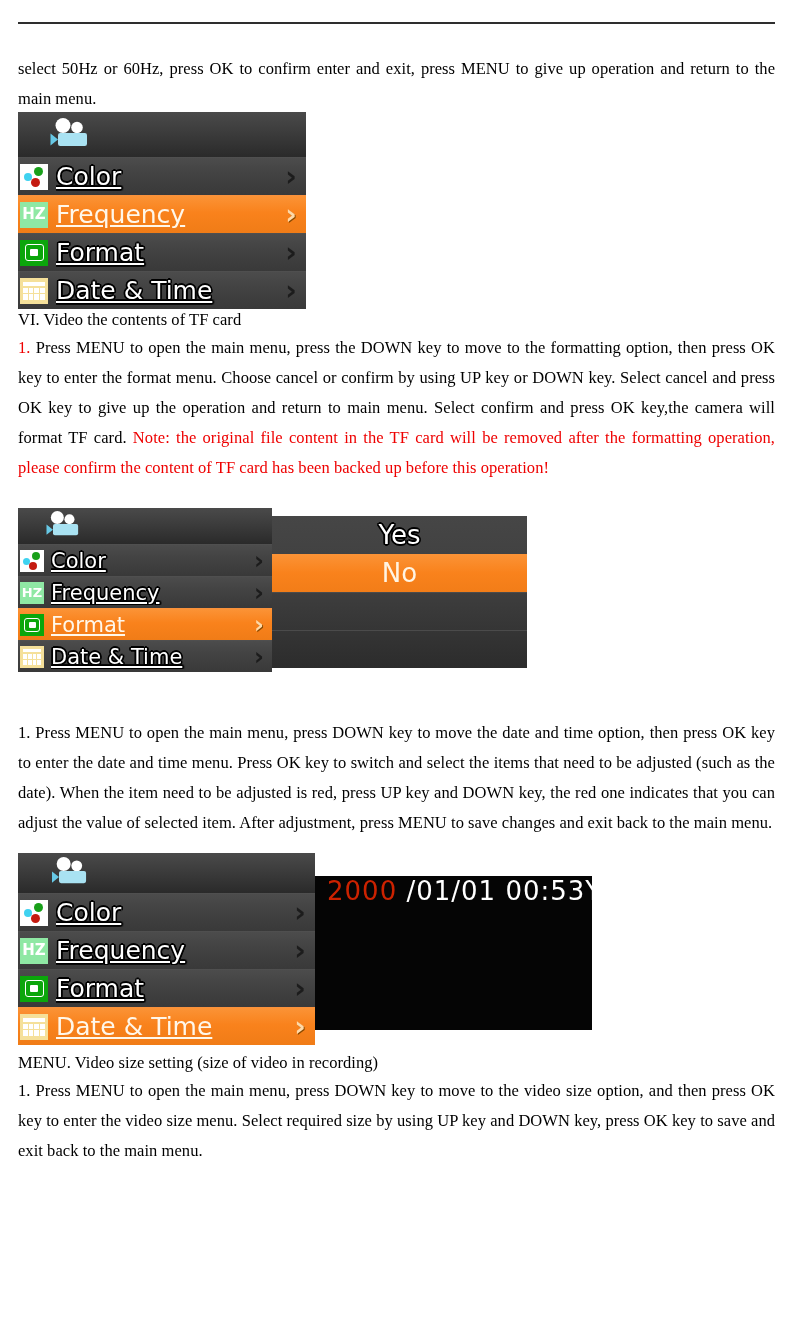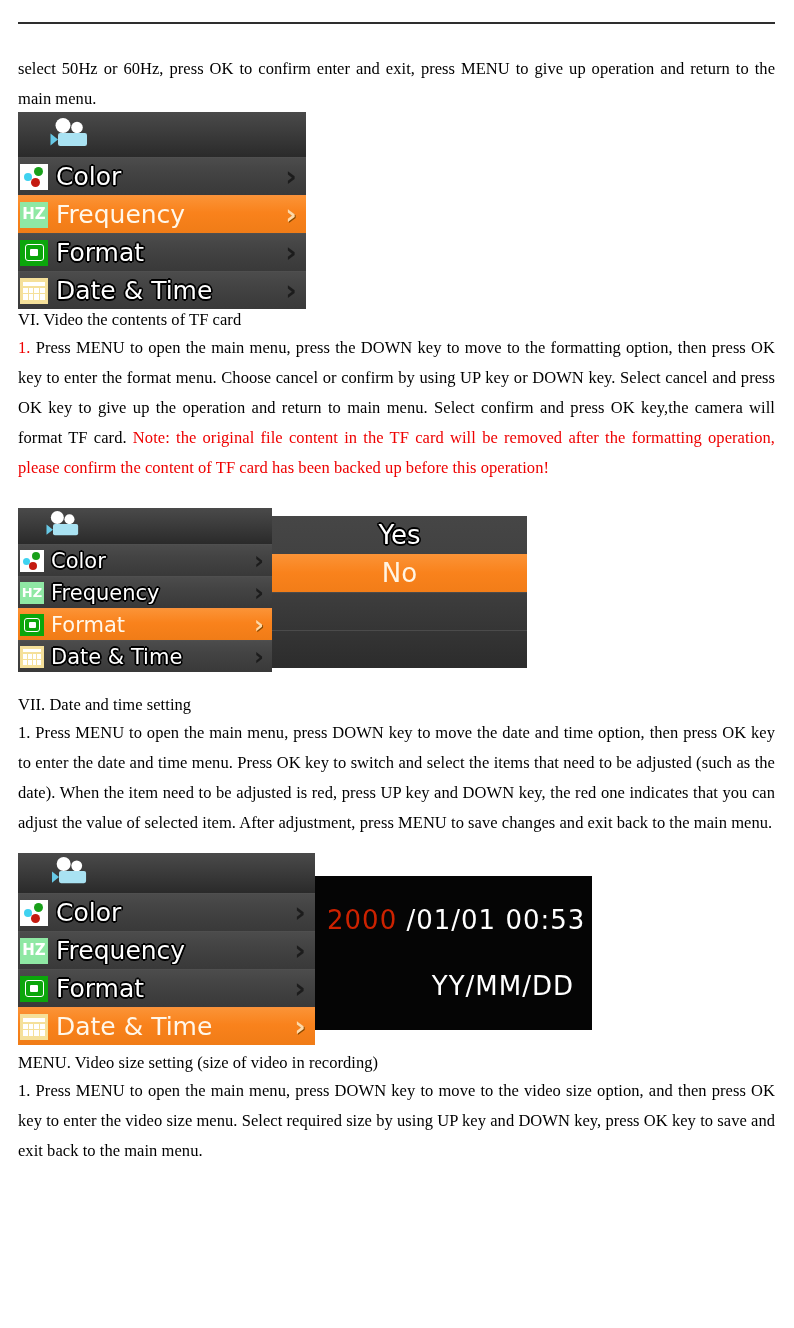--- a/index.html
+++ b/index.html
@@ -95,20 +95,21 @@
   .row-label {
     flex: 1 1 auto;
     color: #ffffff;
     text-shadow:
       -1.4px -1.4px 0 #000, 1.4px -1.4px 0 #000,
       -1.4px 1.4px 0 #000, 1.4px 1.4px 0 #000,
        0 -1.6px 0 #000, 0 1.6px 0 #000,
       -1.6px 0 0 #000, 1.6px 0 0 #000;
     white-space: nowrap;
     overflow: hidden;
+    text-decoration: underline;
   }
   .osd-row.sel .row-label {
     color: #fff7ea;
     text-shadow: none;
   }
   .row-arrow {
     flex: 0 0 auto;
     color: #1c1c1c;
     font-weight: bold;
     text-align: center;
@@ -147,22 +148,22 @@
     text-shadow: none;
   }
   .sub-sep {
     border-top: 1px solid #4b4b4b;
   }
 
   
   .osd-right.black {
     background: #050505;
     display: flex;
-    flex-direction: column;
-    justify-content: center;
+    flex-direction: row;
+    justify-content: flex-start;
   }
   .date-line {
     color: #ffffff;
     white-space: nowrap;
     font-family: "DejaVu Sans", "Liberation Sans", sans-serif;
     letter-spacing: 1px;
   }
   .date-year { color: #cc2200; }
 
   
@@ -371,21 +372,20 @@
         <span class="sub-label" style="font-size:26px;">Yes</span>
       </div>
       <div class="sub-row sel" style="height:38px;">
         <span class="sub-label" style="font-size:26px;">No</span>
       </div>
       <div class="sub-row sub-sep" style="height:38px;"></div>
       <div class="sub-row sub-sep" style="height:38px;"></div>
     </div>
   </div>
 
-  <div class="para nojust" style="top:690px;">VII. Date and time setting</div>
 
   <div class="para" style="top:718px;">1. Press MENU to open the main menu, press DOWN key to move the date and time option, then press OK key to enter the date and time menu. Press OK key to switch and select the items that need to be adjusted (such as the date). When the item need to be adjusted is red, press UP key and DOWN key, the red one indicates that you can adjust the value of selected item. After adjustment, press MENU to save changes and exit back to the main menu.</div>
 
   <div class="osd" style="left:18px; top:853px;">
 
     <div class="osd-left" style="width:297px;">
 
       <div class="osd-header" style="height:40px;">
         <span class="cam-icon">
           <svg width="44" height="28" viewBox="0 0 46 30">

